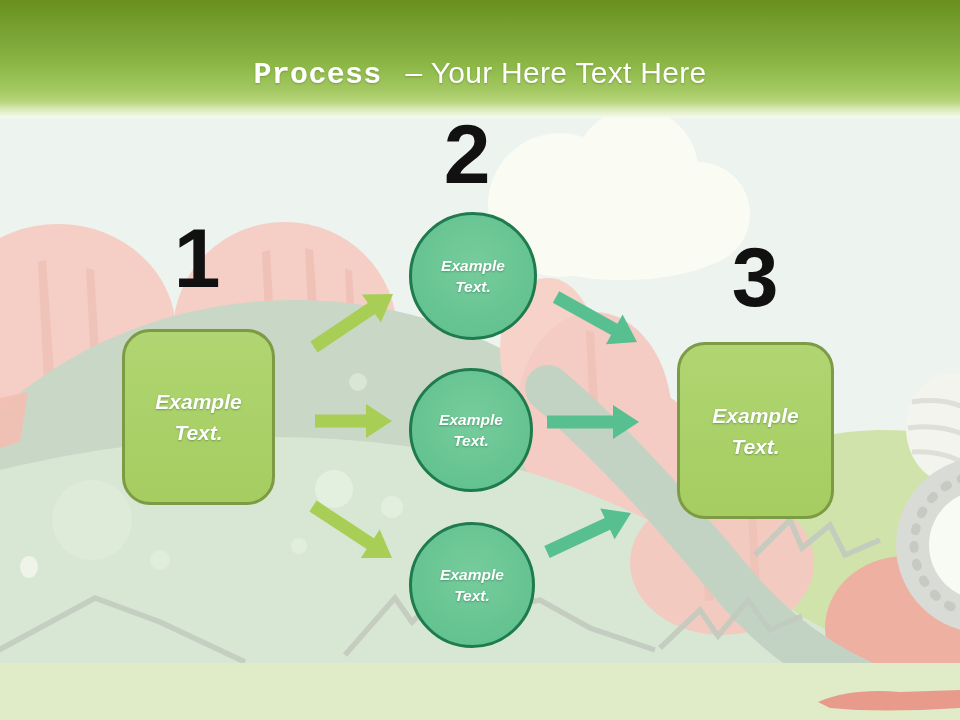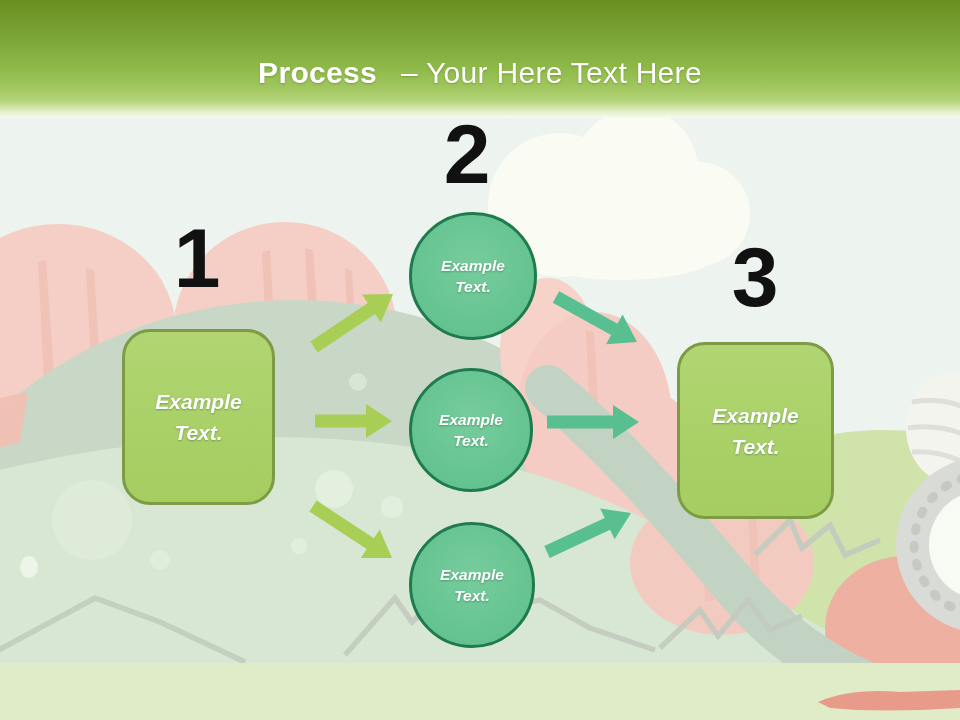--- a/index.html
+++ b/index.html
@@ -15,21 +15,21 @@
     background:linear-gradient(180deg,
       #69901f 0%, #7ba637 32%, #8fba4a 58%, #a3c862 76%,
       #b7d57b 86%, #dcebbc 93%, #f7faf1 100%);
   }
   .titlebar h1{
     margin:0;padding-top:57px;text-align:center;
     font-size:30px;line-height:32px;color:#fff;font-weight:400;
     text-shadow:0 1px 2px rgba(60,90,20,.35);
     letter-spacing:.3px;
   }
-  .titlebar .t-bold{font-weight:700;margin-right:24px;}
+  .titlebar .t-bold{font-weight:700;margin-right:24px;font-family:Liberation Mono, monospace;}
 
   
   .num{
     position:absolute;width:110px;text-align:center;z-index:6;
     font-size:84px;line-height:84px;font-weight:700;color:#111;
   }
   .num1{left:142px;top:216px;}
   .num2{left:412px;top:112px;}
   .num3{left:700px;top:235px;}
 

